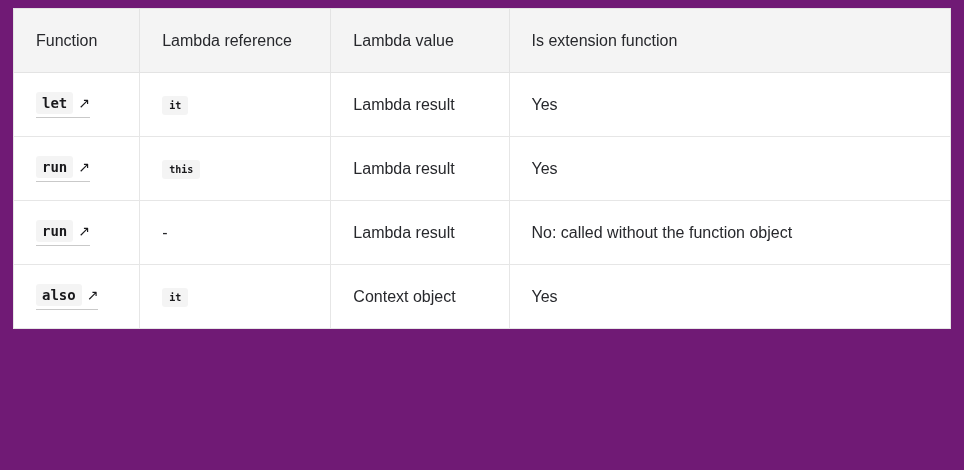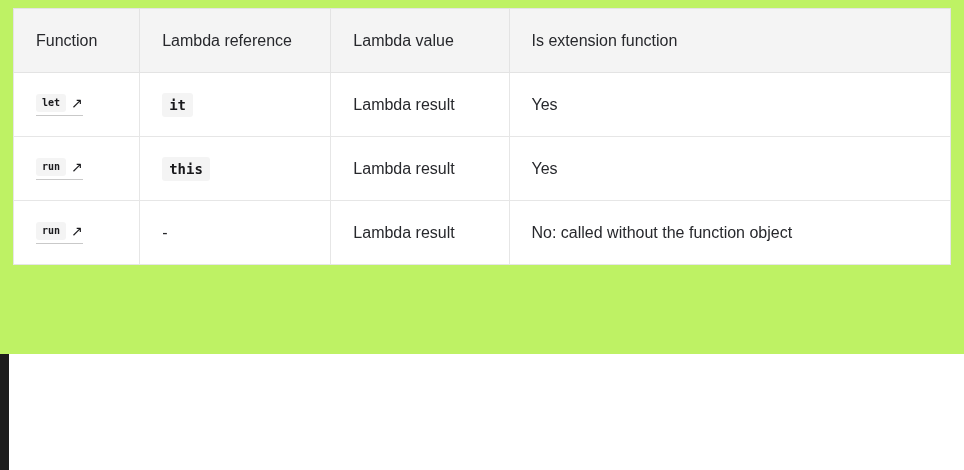--- a/index.html
+++ b/index.html
@@ -23,22 +23,22 @@
     width: 9px;
     height: 470px;
     background: #1c1c1c;
   }
 
   .page {
     position: absolute;
     left: 0;
     top: 0;
     width: 964px;
-    height: 354px;
-    background: #bef264;
+    height: 470px;
+    background: #701a75;
   }
 
   .table-wrap {
     position: absolute;
     left: 13px;
     top: 8px;
     width: 938px;
   }
 
   table.ref-table {
@@ -87,41 +87,41 @@
     padding-bottom: 3px;
     line-height: 1;
     white-space: nowrap;
     cursor: pointer;
   }
   .fn-link .code-chip {
     display: inline-block;
     background: #f4f4f4;
     border-radius: 3px;
     font-family: "DejaVu Sans Mono", "Liberation Mono", monospace;
-    font-size: 10px;
+    font-size: 14px;
     font-weight: 700;
     color: #19191c;
     padding: 4px 6px 4px 6px;
     vertical-align: middle;
   }
   .fn-link .ext-arrow {
     display: inline-block;
     font-size: 14px;
     color: #19191c;
     margin-left: 5px;
     vertical-align: middle;
     font-family: "DejaVu Sans", sans-serif;
   }
 
   .code-chip-plain {
     display: inline-block;
     background: #f4f4f4;
     border-radius: 3px;
     font-family: "DejaVu Sans Mono", "Liberation Mono", monospace;
-    font-size: 14px;
+    font-size: 10px;
     font-weight: 700;
     color: #19191c;
     padding: 4px 7px;
   }
 
   .plain-text {
     display: inline-block;
     font-size: 16px;
     color: #27282c;
   }
@@ -160,16 +160,22 @@
             <td><span class="code-chip-plain">this</span></td>
             <td>Lambda result</td>
             <td>Yes</td>
           </tr>
           <tr>
             <td><a class="fn-link"><span class="code-chip">run</span><span class="ext-arrow">↗</span></a></td>
             <td><span class="plain-text">-</span></td>
             <td>Lambda result</td>
             <td>No: called without the function object</td>
           </tr>
+          <tr>
+            <td><a class="fn-link"><span class="code-chip">also</span><span class="ext-arrow">↗</span></a></td>
+            <td><span class="code-chip-plain">it</span></td>
+            <td>Context object</td>
+            <td>Yes</td>
+          </tr>
         </tbody>
     </table>
   </div>
 </div>
 
 </body></html>

